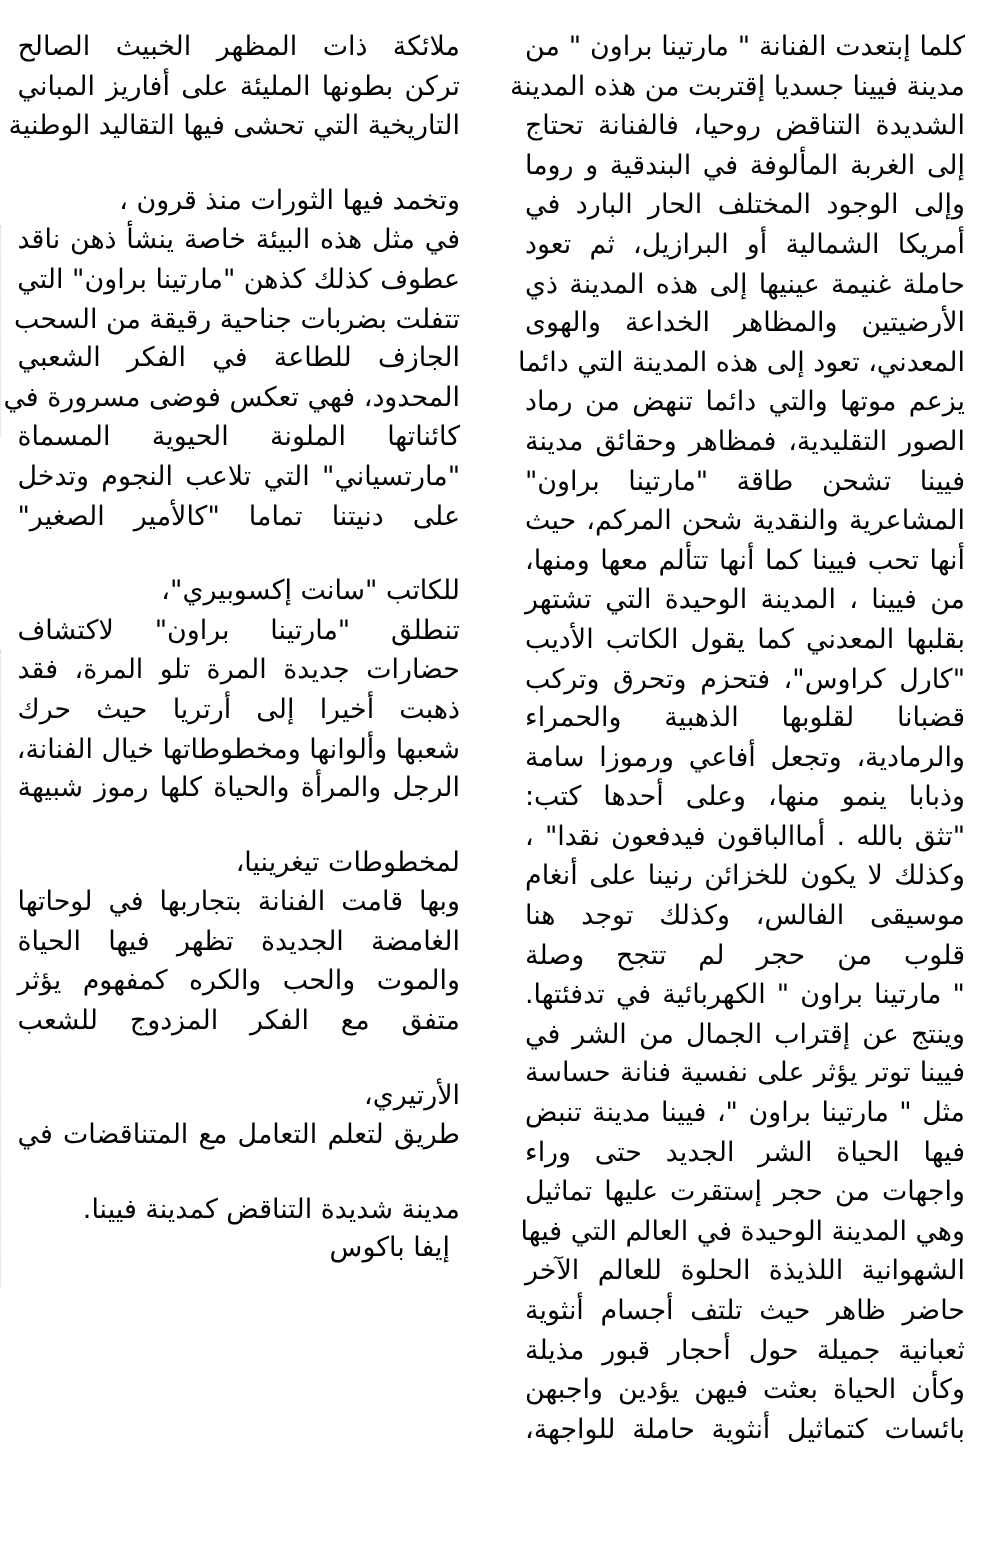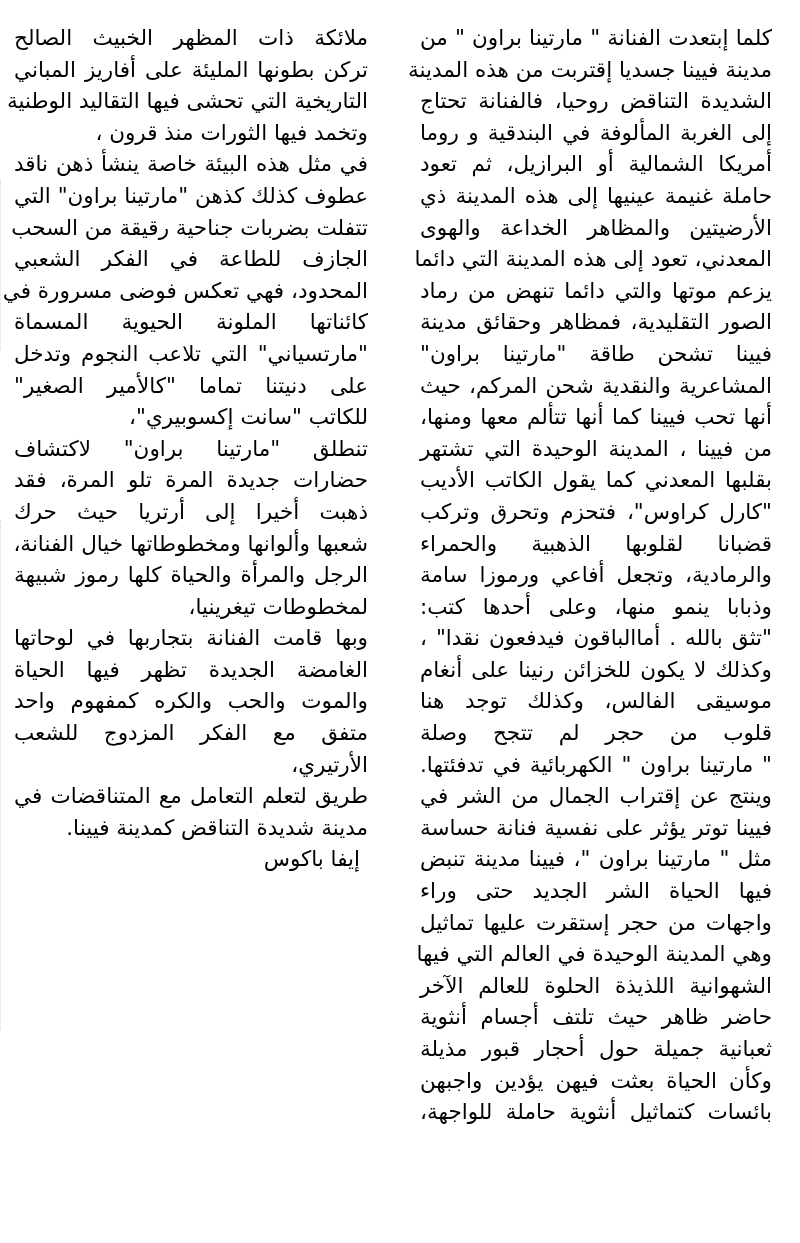--- a/index.html
+++ b/index.html
@@ -42,20 +42,21 @@
       height: 31.6px;
       line-height: 31.6px;
       font-size: 21.5px;
       white-space: nowrap;
       overflow: visible;
       text-align: justify;
       text-align-last: justify;
     }
     .line.short {
       text-align-last: right;
+      margin-top: 28px;
     }
     .signature {
       display: block;
       height: 31.6px;
       line-height: 31.6px;
       font-size: 21.5px;
       text-align: right;
       text-align-last: right;
       padding-right: 8px;
       white-space: nowrap;
@@ -73,20 +74,21 @@
 <div class="page">
 
   <div class="scan-mark" style="top:180px;height:170px;"></div>
   <div class="scan-mark" style="top:520px;height:510px;"></div>
 
   <div class="column col-right" id="col-right">
       <span class="line">كلما إبتعدت الفنانة " مارتينا براون " من</span>
       <span class="line">مدينة فيينا جسديا إقتربت من هذه المدينة</span>
       <span class="line">الشديدة التناقض روحيا، فالفنانة تحتاج</span>
       <span class="line">إلى الغربة المألوفة في البندقية و روما</span>
+      <span class="line">وإلى الوجود المختلف الحار البارد في</span>
       <span class="line">أمريكا الشمالية أو البرازيل، ثم تعود</span>
       <span class="line">حاملة غنيمة عينيها إلى هذه المدينة ذي</span>
       <span class="line">الأرضيتين والمظاهر الخداعة والهوى</span>
       <span class="line">المعدني، تعود إلى هذه المدينة التي دائما</span>
       <span class="line">يزعم موتها والتي دائما تنهض من رماد</span>
       <span class="line">الصور التقليدية، فمظاهر وحقائق مدينة</span>
       <span class="line">فيينا تشحن طاقة "مارتينا براون"</span>
       <span class="line">المشاعرية والنقدية شحن المركم، حيث</span>
       <span class="line">أنها تحب فيينا كما أنها تتألم معها ومنها،</span>
       <span class="line">من فيينا ، المدينة الوحيدة التي تشتهر</span>
@@ -128,21 +130,21 @@
       <span class="line">على دنيتنا تماما "كالأمير الصغير"</span>
       <span class="line short">للكاتب "سانت إكسوبيري"،</span>
       <span class="line">تنطلق "مارتينا براون" لاكتشاف</span>
       <span class="line">حضارات جديدة المرة تلو المرة، فقد</span>
       <span class="line">ذهبت أخيرا إلى أرتريا حيث حرك</span>
       <span class="line">شعبها وألوانها ومخطوطاتها خيال الفنانة،</span>
       <span class="line">الرجل والمرأة والحياة كلها رموز شبيهة</span>
       <span class="line short">لمخطوطات تيغرينيا،</span>
       <span class="line">وبها قامت الفنانة بتجاربها في لوحاتها</span>
       <span class="line">الغامضة الجديدة تظهر فيها الحياة</span>
-      <span class="line">والموت والحب والكره كمفهوم واحد</span>
+      <span class="line">والموت والحب والكره كمفهوم يؤثر</span>
       <span class="line">متفق مع الفكر المزدوج للشعب</span>
       <span class="line short">الأرتيري،</span>
       <span class="line">طريق لتعلم التعامل مع المتناقضات في</span>
       <span class="line short">مدينة شديدة التناقض كمدينة فيينا.</span>
       <span class="signature">إيفا باكوس</span>
     </div>
 
 </div>
 
 </body></html>

